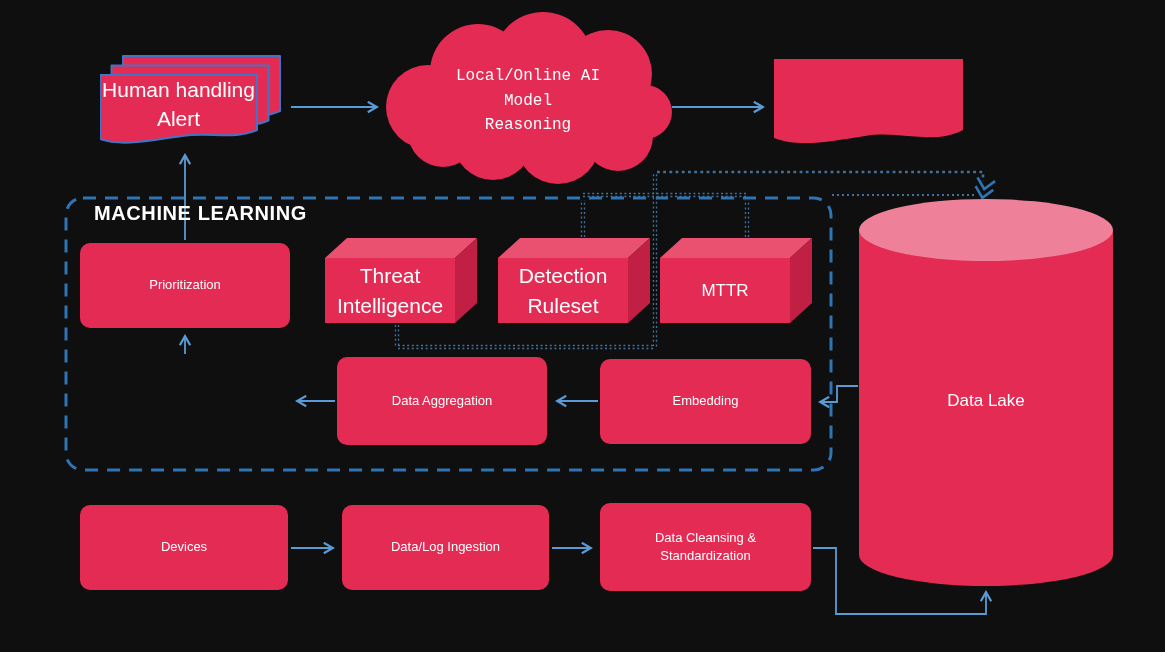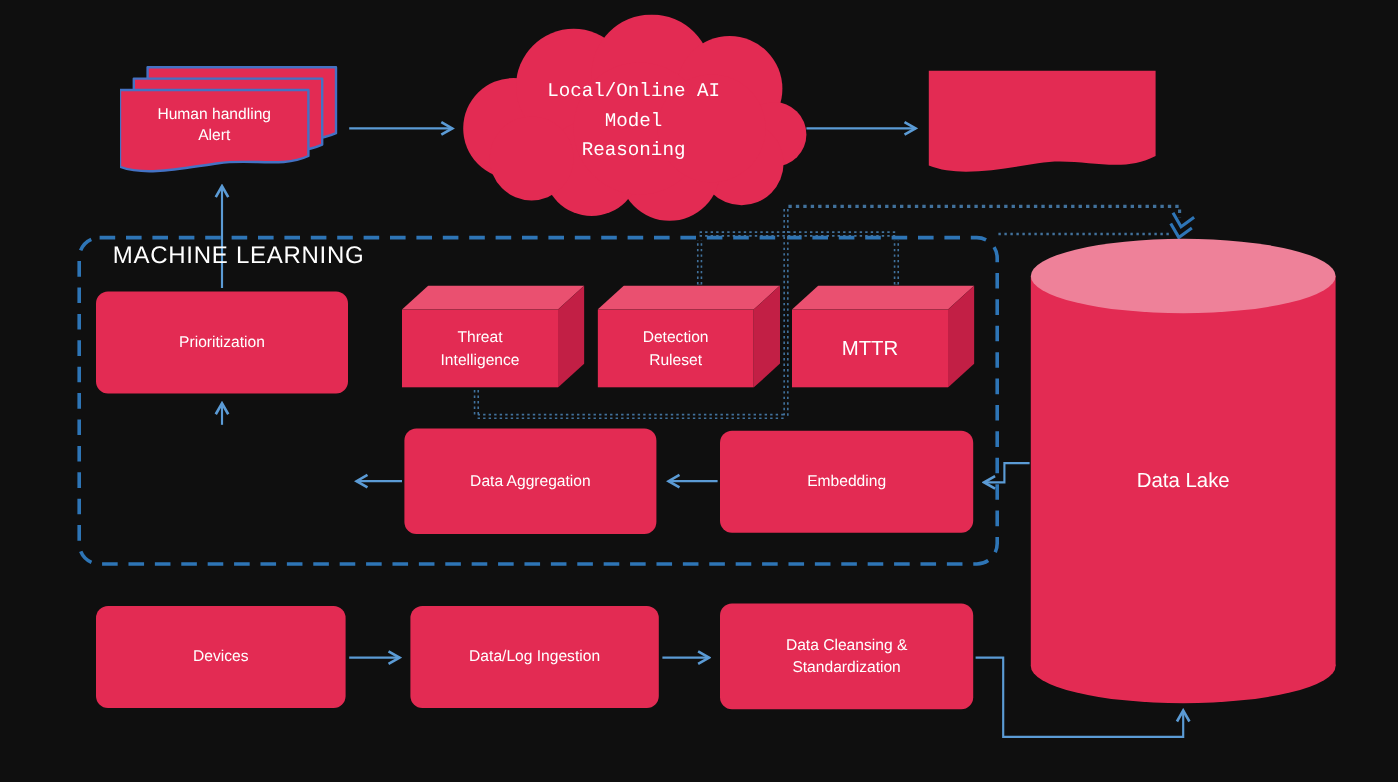--- a/index.html
+++ b/index.html
@@ -11,24 +11,24 @@
   .layer{position:absolute;left:0;top:0;}
   .node{
     position:absolute;background:var(--shape-red);border-radius:10px;
     display:flex;align-items:center;justify-content:center;text-align:center;
     font-size:13px;line-height:1.4;
   }
   .node span,.label-abs{white-space:pre-line;}
   .shape{position:absolute;}
   .label-abs{
     position:absolute;display:flex;align-items:center;justify-content:center;
-    text-align:center;font-size:13px;line-height:1.4;
+    text-align:center;font-size:21px;line-height:1.4;
   }
   .ml-title{
-    position:absolute;left:94px;top:202px;font-size:20px;font-weight:400;
+    position:absolute;left:94px;top:202px;font-size:20px;font-weight:700;
     letter-spacing:.6px;color:var(--text);
   }
   .lake-label{
     position:absolute;left:0;top:196px;width:100%;text-align:center;
     font-size:17px;
   }
   .cloud-label{position:absolute;left:0;top:0;width:100%;height:100%;
     display:flex;align-items:center;justify-content:center;text-align:center;
     font-size:16px;line-height:1.55;white-space:pre-line;font-family:Liberation Mono, monospace;}
 </style>
@@ -134,21 +134,21 @@
     <span>Devices</span>
   </div>
   <div class="node" style="left:342px;top:505px;width:207px;height:85px">
     <span>Data/Log Ingestion</span>
   </div>
   <div class="node" style="left:600px;top:503px;width:211px;height:88px">
     <span>Data Cleansing &amp;
 Standardization</span>
   </div>
 
-  <div class="shape" style="left:335px;top:238px;width:132px;height:85px">
+  <div class="shape" style="left:325px;top:238px;width:132px;height:85px">
     <svg width="152" height="85" viewBox="0 0 152 85">
       <polygon points="0,20 22,0 152,0 130,20" style="fill:var(--shape-red-top)"></polygon>
       <polygon points="130,20 152,0 152,65 130,85" style="fill:var(--shape-red-side)"></polygon>
       <rect x="0" y="20" width="130" height="65" style="fill:var(--shape-red)"></rect>
     </svg>
     <div class="label-abs" style="left:0;top:20px;width:130px;height:65px">Threat
 Intelligence</div>
   </div>
   <div class="shape" style="left:498px;top:238px;width:152px;height:85px">
     <svg width="152" height="85" viewBox="0 0 152 85">

